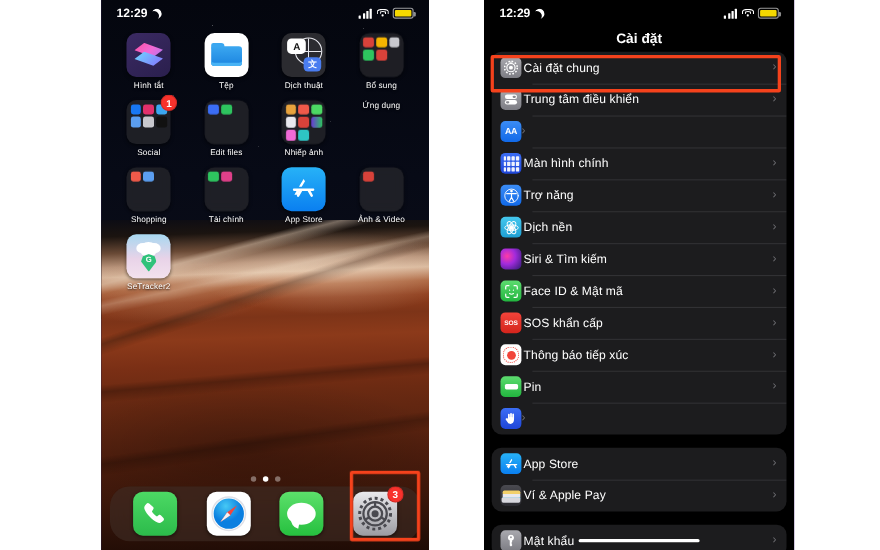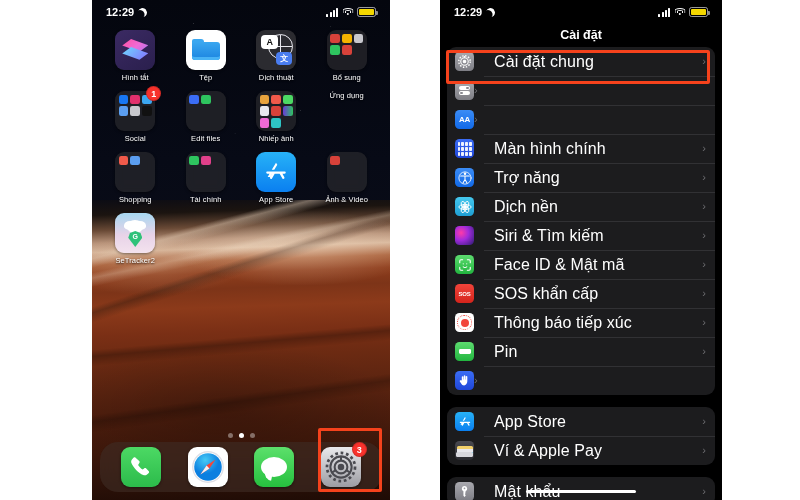--- a/index.html
+++ b/index.html
@@ -225,21 +225,21 @@
   .set-scroll { position:absolute; left:0; right:0; top:47px; bottom:0; z-index:20; }
   .set-group { margin:0 7px 12px 7px; background:#1c1c1e; border-radius:9px; overflow:hidden; }
   .set-row {
     position:relative; display:flex; align-items:center; height:29px; padding-left:8px;
   }
   .set-row + .set-row::before {
     content:""; position:absolute; left:37px; right:0; top:0; height:1px; background:#313134;
   }
   .srow-icon { width:19px; height:19px; border-radius:4.5px; flex:0 0 auto;
     display:flex; align-items:center; justify-content:center; overflow:hidden; position:relative; }
-  .srow-label { margin-left:20px; color:#fff; font-size:16px; letter-spacing:.1px; flex:1; }
+  .srow-label { margin-left:2px; color:#fff; font-size:11px; letter-spacing:.1px; flex:1; }
   .chev { margin-right:9px; color:#6c6c70; font-size:11px; line-height:1; }
 
   
   .si-general { background:linear-gradient(180deg,#a9a9af,#7d7d84); }
   .si-general svg { width:15px; height:15px; }
   .si-control { background:linear-gradient(180deg,#a9a9af,#7d7d84);
     display:flex; flex-direction:column; align-items:center; justify-content:center; gap:1.5px; }
   .si-control i { display:block; width:11px; height:3.6px; background:#fff; border-radius:2px; position:relative; }
   .si-control i::after { content:""; position:absolute; top:.4px; width:2.8px; height:2.8px;
     background:#8a8a90; border-radius:50%; }
@@ -587,20 +587,21 @@
           </div>
           <div class="srow-label">Cài đặt chung</div>
           <div class="chev">›</div>
         </div>
 
         <div class="set-row">
           <div class="srow-icon si-control">
               <i></i>
               <i></i>
             </div>
+          <div class="srow-label">Trung tâm điều khiển</div>
           <div class="chev">›</div>
         </div>
 
         <div class="set-row">
           <div class="srow-icon si-display">AA</div>
           <div class="chev">›</div>
         </div>
 
         <div class="set-row">
           <div class="srow-icon si-homescreen">

